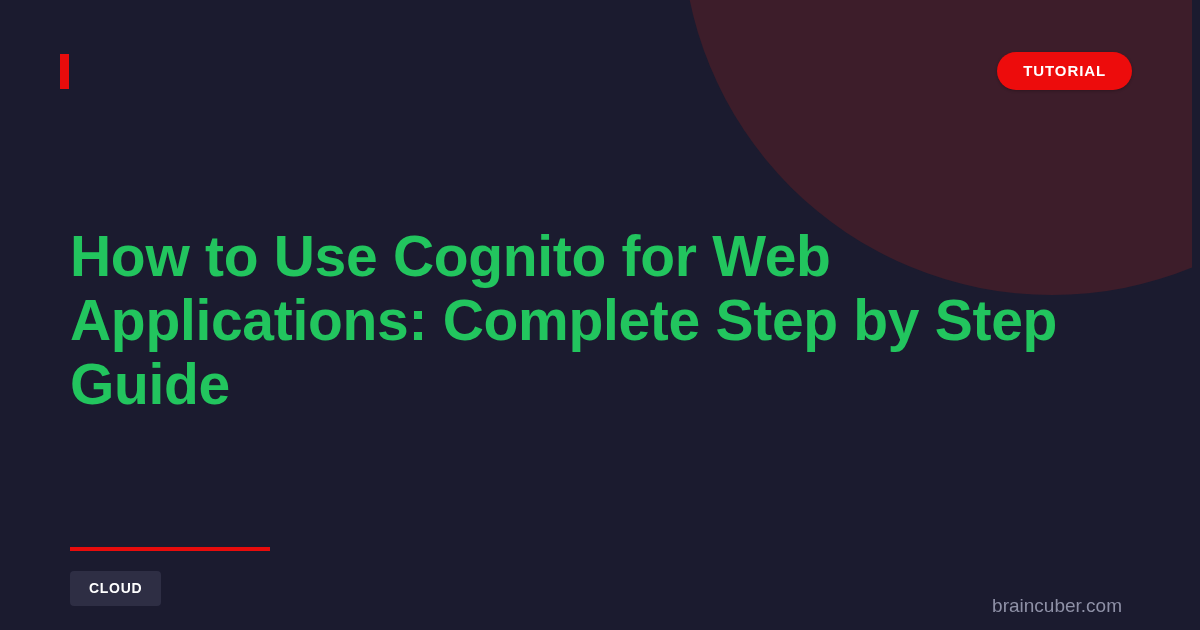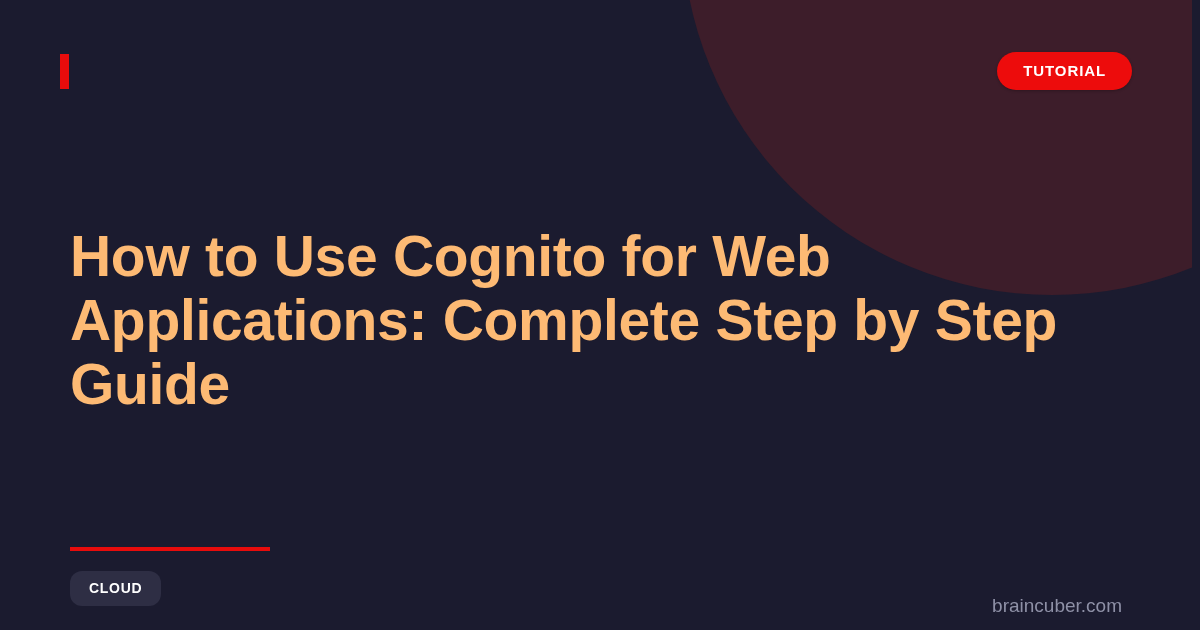--- a/index.html
+++ b/index.html
@@ -61,21 +61,21 @@
     white-space:nowrap;
     box-shadow:0 1px 3px rgba(0,0,0,0.25);
   }
 
   
   .headline {
     position:absolute;
     left:70px;
     top:225px;
     width:1075px;
-    color:#fdba74;
+    color:#22c55e;
     font-size:57px;
     font-weight:bold;
     line-height:1.12;
     letter-spacing:-0.3px;
   }
 
   
   .rule {
     position:absolute;
     left:70px;
@@ -85,21 +85,21 @@
     background:#e80c0c;
   }
 
   
   .category-chip {
     position:absolute;
     left:70px;
     top:571px;
     background:#2e2e44;
     color:#ffffff;
-    border-radius:12px;
+    border-radius:4px;
     padding:10px 19px 11px 19px;
     font-size:14px;
     font-weight:bold;
     letter-spacing:0.7px;
     line-height:1;
     white-space:nowrap;
   }
 
   
   .site-domain {

